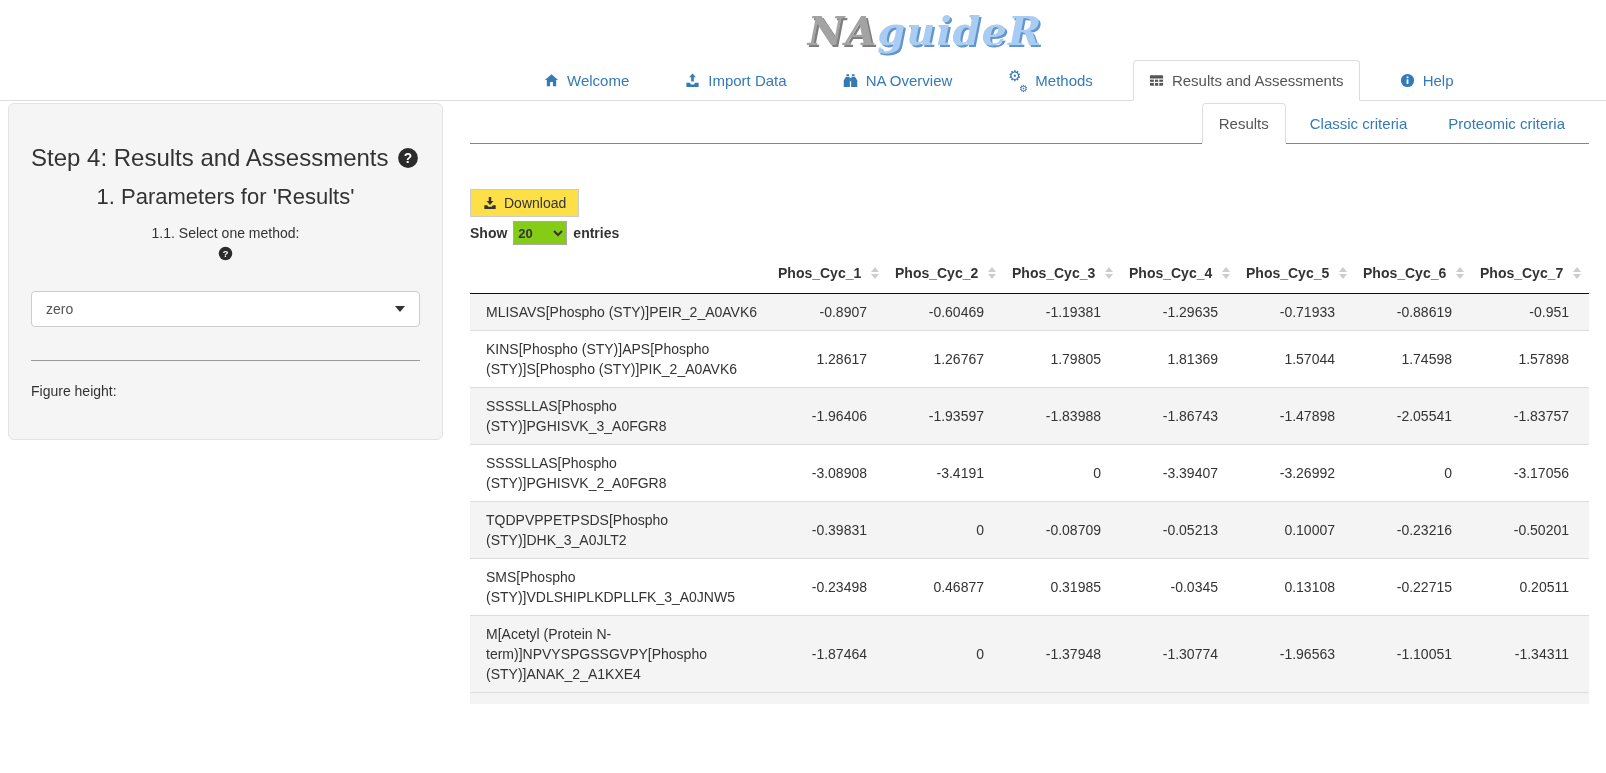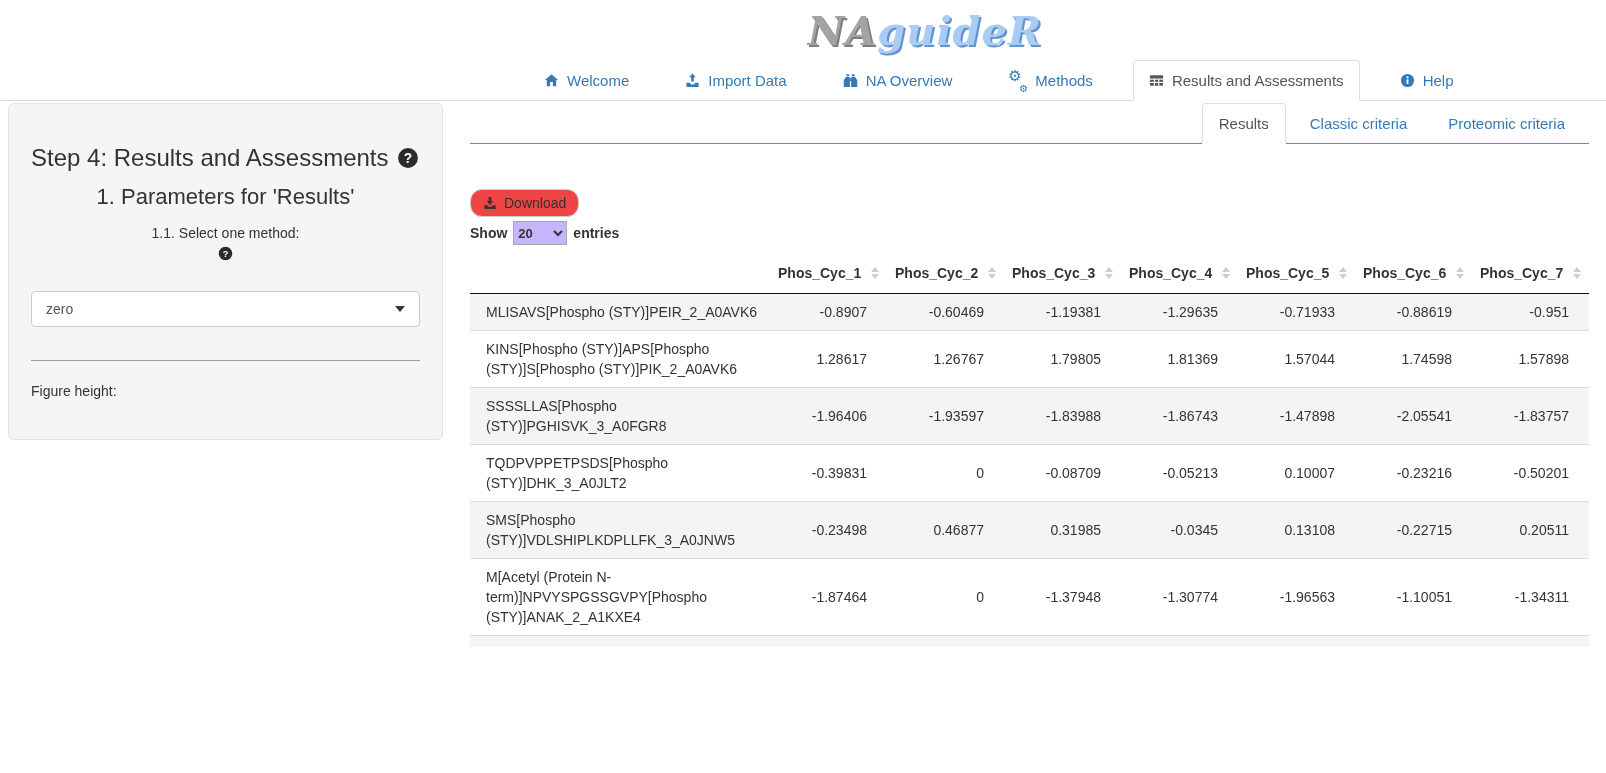--- a/index.html
+++ b/index.html
@@ -50,27 +50,27 @@
   
   .subtabs { display:flex; align-items:stretch; height:41px; margin-top:2px;
     border-bottom:1px solid #d946ef;justify-content:flex-end; }
   .subtab { display:flex; align-items:center; padding:0 16px; margin-right:7px;
     margin-bottom:-1px; color:#337ab7; font-size:15px; text-decoration:none;
     border:1px solid transparent; border-radius:4px 4px 0 0; cursor:pointer; }
   .subtab.active { background:#fff; border-color:#ddd; border-bottom-color:#fff; color:#555; }
 
   
   .download-btn { margin-top:45px; display:inline-flex; align-items:center; gap:7px;
-    background:#ef4444; border:1px solid #ccc; border-radius:12px; padding:5px 12px;
+    background:#fde047; border:1px solid #ccc; border-radius:0; padding:5px 12px;
     font-size:14px; color:#333; font-family:"Liberation Sans", sans-serif; cursor:pointer; }
   .show-row { margin-top:4px; display:flex; align-items:center; gap:6px;
     font-weight:bold; color:#333; }
   .len-select { width:54px; height:24px; font-size:13px; font-weight:bold;
     font-family:"Liberation Sans", sans-serif; border:1px solid #a9a9a9;
-    background:#c4b5fd; color:#333; }
+    background:#84cc16; color:#333; }
 
   
   table.results { width:100%; border-collapse:collapse; margin-top:8px; table-layout:fixed; }
   .results th { font-weight:bold; text-align:right; padding:12px 26px 12px 8px;
     position:relative; border-bottom:1px solid #111; font-size:14px; cursor:pointer; }
   .results th.blank { cursor:default; }
   .sort-icon { position:absolute; right:8px; top:50%; transform:translateY(-50%);
     display:flex; flex-direction:column; gap:2px; }
   .sort-icon::before { content:""; width:0; height:0; border-left:4px solid transparent;
     border-right:4px solid transparent; border-bottom:5px solid #cdcdcd; }
@@ -259,20 +259,30 @@
             <td class="row-name">SSSSLLAS[Phospho (STY)]PGHISVK_3_A0FGR8</td>
             <td class="num">-1.96406</td>
             <td class="num">-1.93597</td>
             <td class="num">-1.83988</td>
             <td class="num">-1.86743</td>
             <td class="num">-1.47898</td>
             <td class="num">-2.05541</td>
             <td class="num">-1.83757</td>
           </tr>
           <tr>
+            <td class="row-name">SSSSLLAS[Phospho (STY)]PGHISVK_2_A0FGR8</td>
+            <td class="num">-3.08908</td>
+            <td class="num">-3.4191</td>
+            <td class="num">0</td>
+            <td class="num">-3.39407</td>
+            <td class="num">-3.26992</td>
+            <td class="num">0</td>
+            <td class="num">-3.17056</td>
+          </tr>
+          <tr>
             <td class="row-name">TQDPVPPETPSDS[Phospho (STY)]DHK_3_A0JLT2</td>
             <td class="num">-0.39831</td>
             <td class="num">0</td>
             <td class="num">-0.08709</td>
             <td class="num">-0.05213</td>
             <td class="num">0.10007</td>
             <td class="num">-0.23216</td>
             <td class="num">-0.50201</td>
           </tr>
           <tr>

